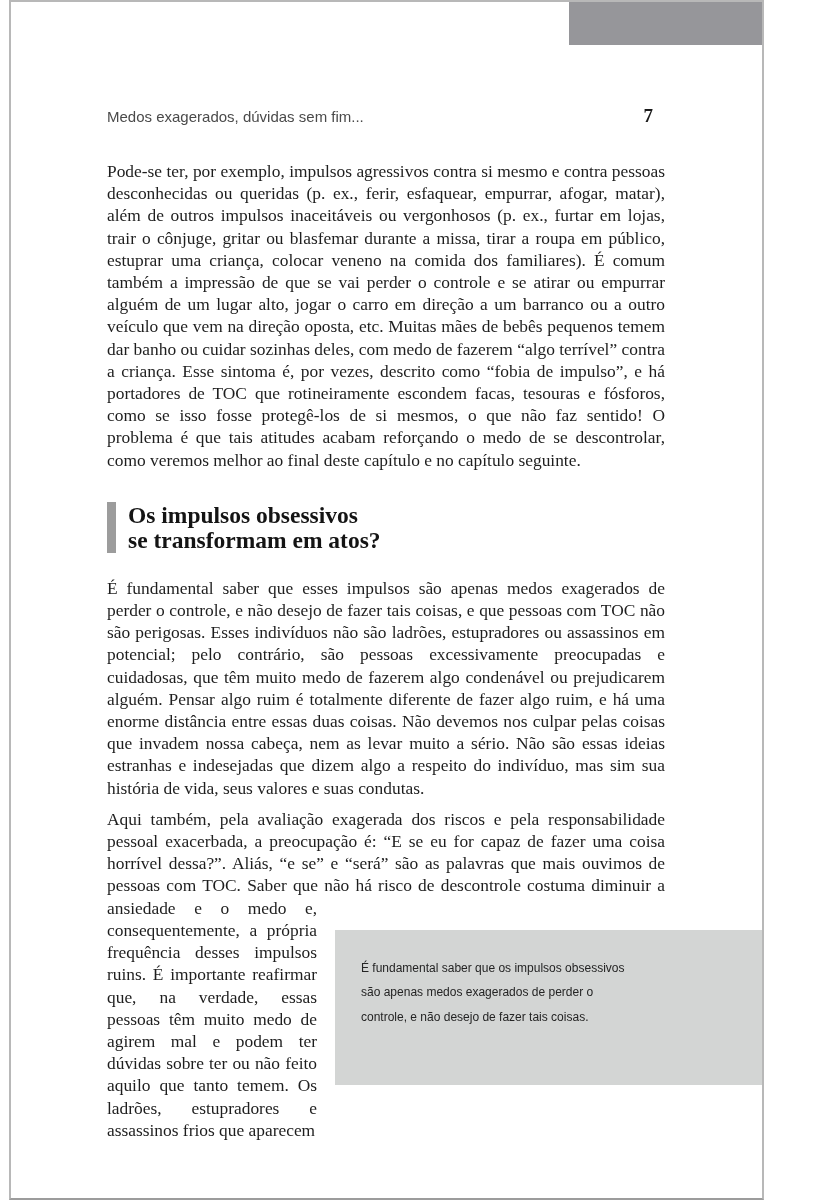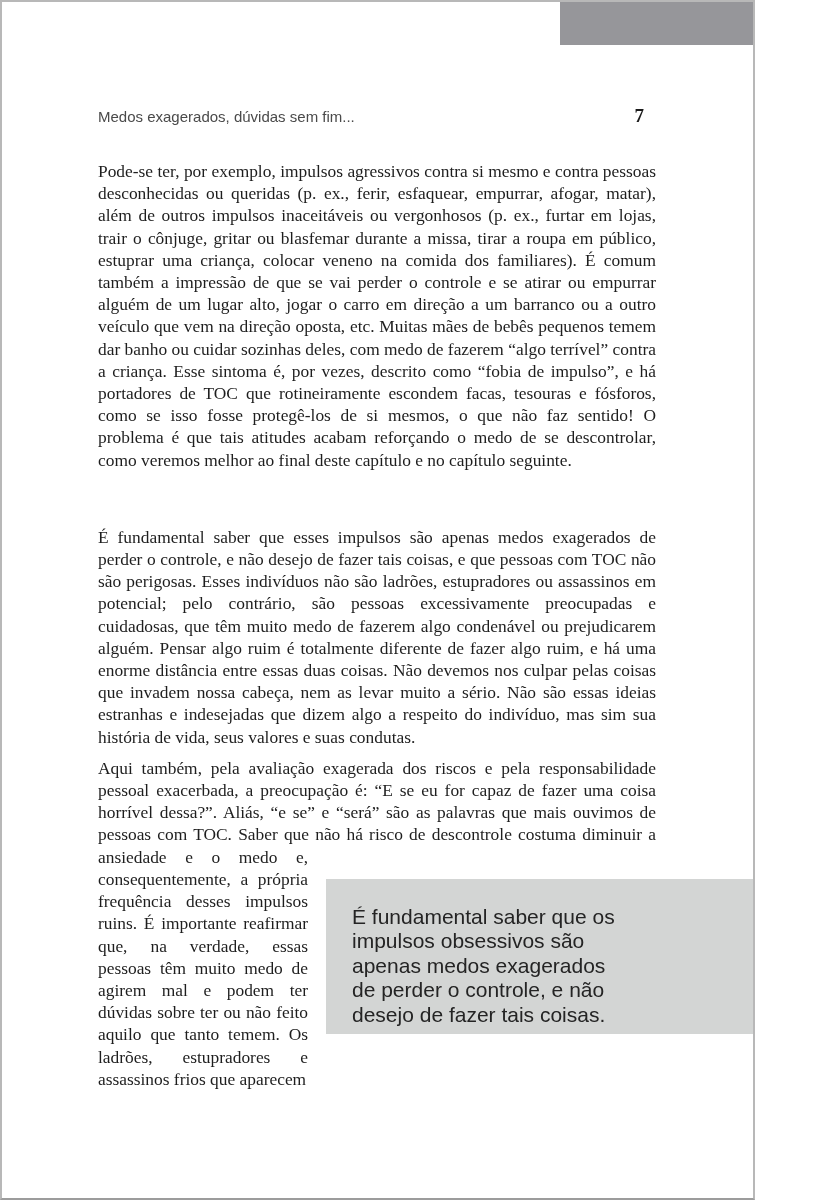--- a/index.html
+++ b/index.html
@@ -17,20 +17,21 @@
     position:relative;
     width:755px;height:1200px;
     background:#ffffff;
     border-left:2px solid var(--border-gray);
     border-right:2px solid var(--border-gray);
     border-top:2px solid var(--border-gray);
     border-bottom:2px solid var(--border-bottom-gray);
     overflow:hidden;
     font-family:"Liberation Serif","DejaVu Serif",serif;
     color:var(--text-main);
+    margin-left:9px;
   }
   .corner-rect{
     position:absolute;top:-2px;right:-2px;
     width:195px;height:45px;
     background:var(--corner-gray);
   }
   .content{
     padding:103px 97px 0 96px;
   }
   .running-header{
@@ -65,21 +66,21 @@
   }
   .heading-text .hline{display:block;}
   .callout{
     display:block;
     float:right;
     width:427px;height:155px;
     margin:33px -97px 12px 18px;
     background:var(--callout-bg);
     padding:26px 126px 0 26px;
     font-family:"Liberation Sans","DejaVu Sans",sans-serif;
-    font-size:21px;line-height:24.5px;
+    font-size:12px;line-height:24.5px;
     color:#242424;
     text-align:left;
     hyphens:none;-webkit-hyphens:none;
   }
   b{font-weight:normal;}
 </style>
 </head>
 <body>
 
 <div class="page">
@@ -89,20 +90,24 @@
 
     <div class="running-header">
       <span class="running-title">Medos exagerados, dúvidas sem fim...</span>
       <span class="page-number">7</span>
     </div>
 
     <p class="body-par par-first">Pode-se ter, por exemplo, impulsos agressivos contra si mesmo e contra pessoas desconhecidas ou queridas (p. ex., ferir, esfaquear, empurrar, afogar, matar), além de outros impulsos inaceitáveis ou vergonhosos (p. ex., furtar em lojas, trair o cônjuge, gritar ou blasfemar durante a missa, tirar a roupa em público, estuprar uma criança, colocar veneno na comida dos familiares). É comum também a impressão de que se vai perder o controle e se atirar ou empurrar alguém de um lugar alto, jogar o carro em direção a um barranco ou a outro veículo que vem na direção oposta, etc. Muitas mães de bebês pequenos temem dar banho ou cuidar sozinhas deles, com medo de fazerem “algo terrível” contra a criança. Esse sintoma é, por vezes, descrito como “fobia de impulso”, e há portadores de TOC que rotineiramente escondem facas, tesouras e fósforos, como se isso fosse protegê-los de si mesmos, o que não faz sentido! O problema é que tais atitudes acabam reforçando o medo de se descontrolar, como veremos melhor ao final deste capítulo e no capítulo seguinte.</p>
 
     <div class="section-heading">
       <span class="accent-bar"></span>
+      <h1 class="heading-text">
+        <span class="hline">Os impulsos obsessivos</span>
+        <span class="hline">se transformam em atos?</span>
+      </h1>
     </div>
 
     <p class="body-par"><span>É fundamental saber que esses impulsos são apenas medos exagerados de perder o controle, e não desejo de fazer tais coisas, e que pessoas com TOC não são perigosas. Esses indivíduos não são ladrões, estupradores ou assassinos em potencial; pelo contrário, são pessoas excessivamente preocupadas e cuidadosas, que têm muito medo de fazerem algo condenável ou prejudicarem alguém. </span><b>Pensar</b><span> algo ruim é totalmente diferente de </span><b>fazer</b><span> algo ruim, e há uma enorme distância entre essas duas coisas. Não devemos nos culpar pelas coisas que invadem nossa cabeça, nem as levar muito a sério. Não são essas ideias estranhas e indesejadas que dizem algo a respeito do indivíduo, mas sim sua história de vida, seus valores e suas condutas.</span></p>
 
     <p class="body-par"><span>Aqui também, pela avaliação exagerada dos riscos e pela responsabilidade pessoal exacerbada, a preocupação é: “E se eu for capaz de fazer uma coisa horrível dessa?”. Aliás, “e se” e “será” são as palavras que mais ouvimos de pessoas com TOC. Saber que não há risco de descontrole costuma diminuir a ansiedade </span><span class="callout"><span>É fundamental saber que os impulsos obsessivos são apenas medos exagerados de perder o controle, e não desejo de fazer tais coisas.</span></span><span>e o medo e, consequentemente, a própria frequência desses impulsos ruins. É importante reafirmar que, na verdade, essas pessoas têm muito medo de agirem mal e podem ter dúvidas sobre ter ou não feito aquilo que tanto temem. Os ladrões, estupradores e assassinos frios que aparecem</span></p>
 
   </div>
 </div>
 
 </body></html>

